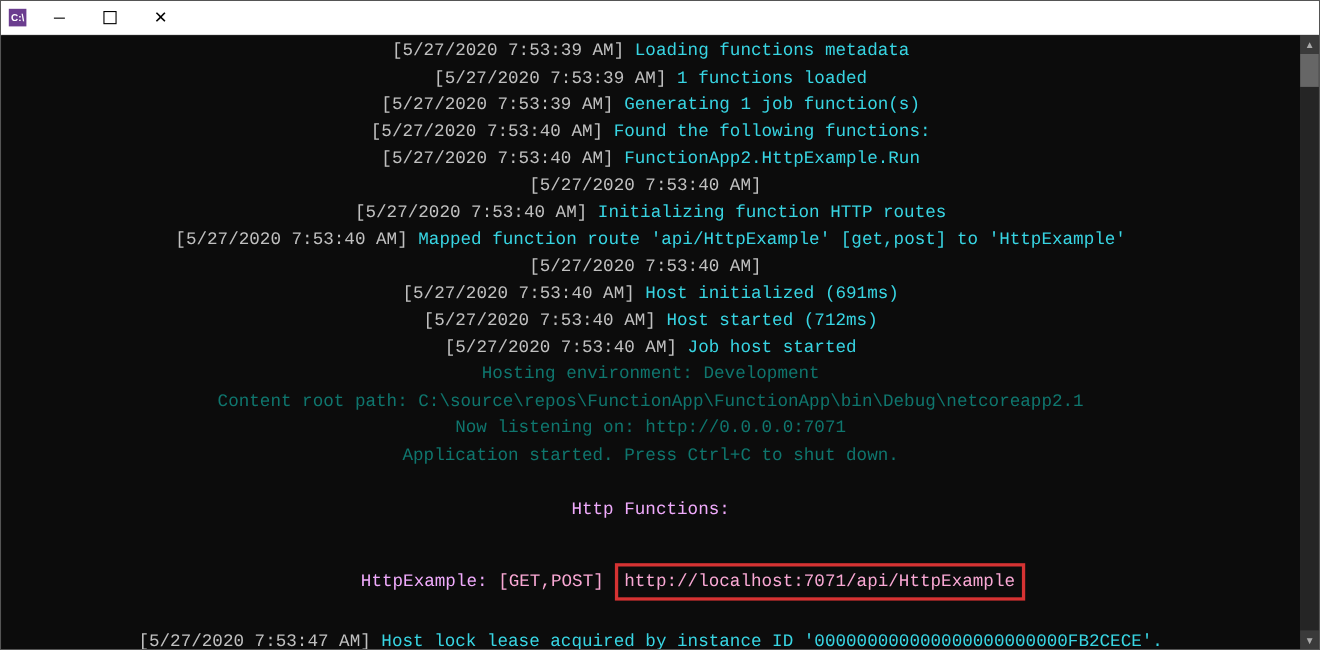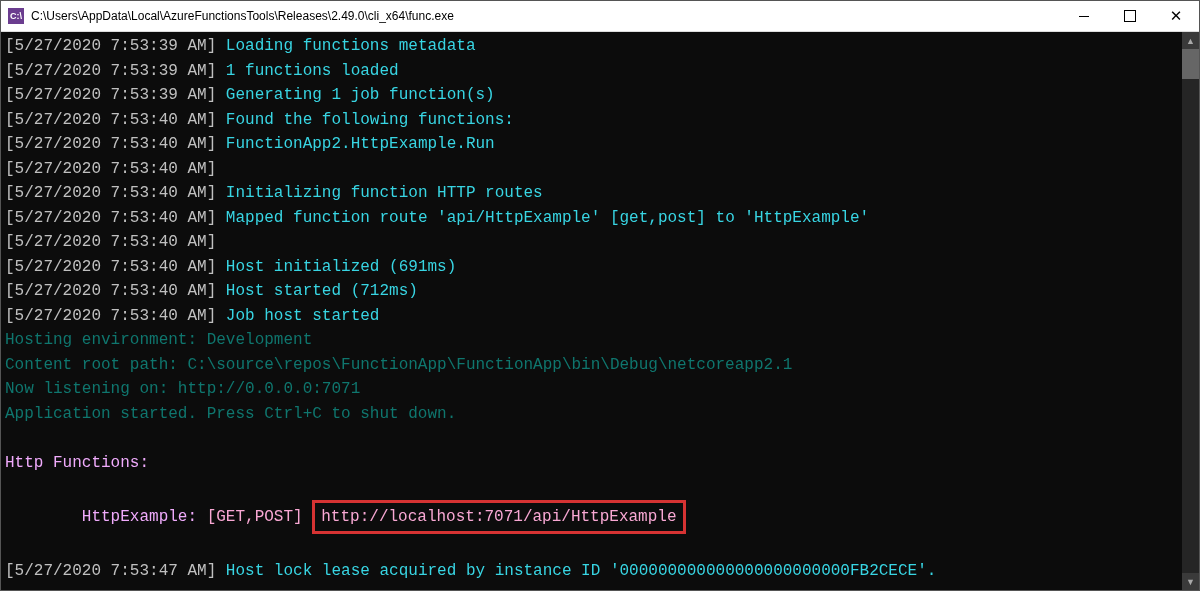--- a/index.html
+++ b/index.html
@@ -104,38 +104,38 @@
       left: 0;
       right: 0;
       height: 30px;
       background: #666;
     }
     .ts { color: #c0c0c0; }
     .cyan { color: #38d5e3; }
     .yellow { color: #f0abfc; }
     .green { color: #f9a8d4; }
     .white { color: #0f766e; }
-    .line { display: block; }
+    .line { display: block; text-align: center; }
     .highlight-box {
       border: 3px solid #d63333;
       padding: 2px 6px;
       display: inline-block;
+      margin-top: 12px;
     }
     
     .icon-min::before { content: ""; display:block; width:10px; height:1px; background:#000; }
     .icon-max::before { content: ""; display:block; width:10px; height:10px; border:1px solid #000; }
     .icon-close { font-size: 15px; font-weight: 300; }
   </style>
 </head>
 <body>
 
 <div class="window">
   <div class="titlebar">
     <div class="titlebar-icon">C:\</div>
-    <div class="titlebar-text">C:\Users\AppData\Local\AzureFunctionsTools\Releases\2.49.0\cli_x64\func.exe</div>
     <div class="window-controls">
       <div class="win-btn">
           <span class="icon-min"></span>
         </div>
       <div class="win-btn">
           <span class="icon-max"></span>
         </div>
       <div class="win-btn close">
           <span class="icon-close">✕</span>
         </div>

